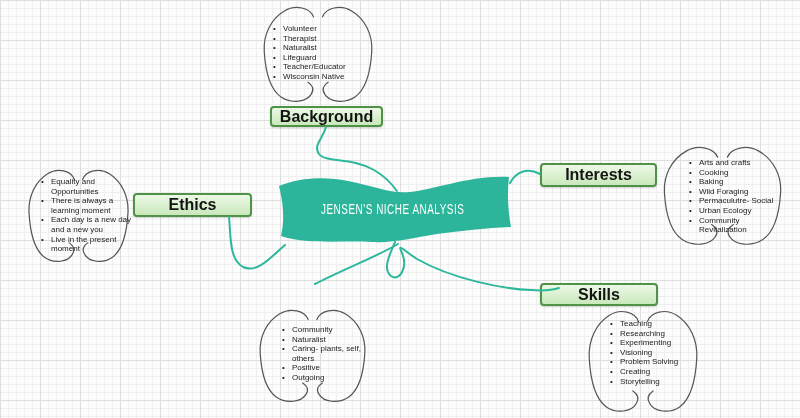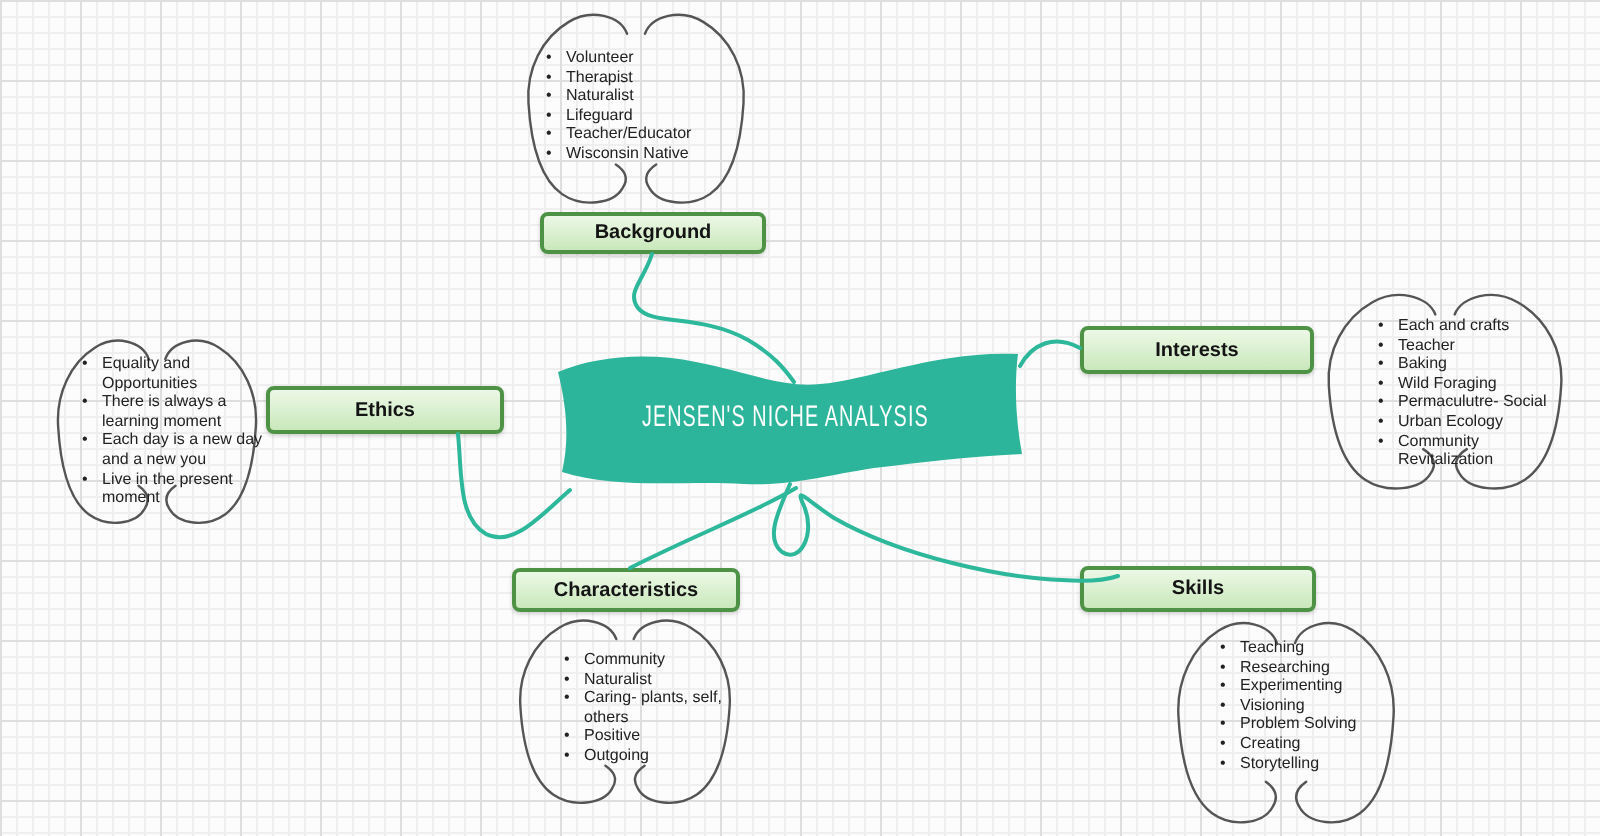--- a/index.html
+++ b/index.html
@@ -24,21 +24,21 @@
     text-align:center;color:#ffffff;cursor:default;
   }
   .banner-title span{
     display:inline-block;font-size:11px;font-weight:400;letter-spacing:0.6px;
     transform:scale(0.9,1.35);white-space:nowrap;
   }
   .node-btn{
     position:absolute;z-index:2;display:flex;align-items:center;justify-content:center;
     background:linear-gradient(#ecf8e6,#c9e8bb);
     border:2px solid #4e9345;border-radius:4px;box-sizing:border-box;
-    font-size:10px;font-weight:bold;color:#141414;
+    font-size:16px;font-weight:bold;color:#141414;
     box-shadow:0 1px 2px rgba(0,0,0,0.18);
   }
   .cloud-list{
     position:absolute;z-index:2;margin:0;padding:0;list-style:none;
     font-size:8px;line-height:9.6px;color:#222222;
   }
   .cloud-list li{position:relative;padding-left:11px;}
   .cloud-list li::before{content:"\2022";position:absolute;left:1px;top:0;}
 </style>
 </head>
@@ -71,44 +71,41 @@
 
   <div class="node-btn" style="left:270px;top:106px;width:113px;height:21px;">
     <span>Background</span>
   </div>
   <div class="node-btn" style="left:133px;top:193px;width:119px;height:24px;">
     <span>Ethics</span>
   </div>
   <div class="node-btn" style="left:540px;top:163px;width:117px;height:24px;">
     <span>Interests</span>
   </div>
-  <div class="node-btn" style="left:256px;top:284px;width:114px;height:22px;">
-    <span>Characteristics</span>
-  </div>
   <div class="node-btn" style="left:540px;top:283px;width:118px;height:23px;">
     <span>Skills</span>
   </div>
 
   <ul class="cloud-list" style="left:272px;top:24px;width:92px;">
       <li>Volunteer</li>
       <li>Therapist</li>
       <li>Naturalist</li>
       <li>Lifeguard</li>
       <li>Teacher/Educator</li>
       <li>Wisconsin Native</li>
     </ul>
   <ul class="cloud-list" style="left:40px;top:177px;width:95px;">
       <li>Equality and Opportunities</li>
       <li>There is always a learning moment</li>
       <li>Each day is a new day and a new you</li>
       <li>Live in the present moment</li>
     </ul>
   <ul class="cloud-list" style="left:688px;top:158px;width:99px;">
-      <li>Each and crafts</li>
-      <li>Teacher</li>
+      <li>Arts and crafts</li>
+      <li>Cooking</li>
       <li>Baking</li>
       <li>Wild Foraging</li>
       <li>Permaculutre- Social</li>
       <li>Urban Ecology</li>
       <li>Community Revitalization</li>
     </ul>
   <ul class="cloud-list" style="left:281px;top:325px;width:95px;">
       <li>Community</li>
       <li>Naturalist</li>
       <li>Caring- plants, self, others</li>

